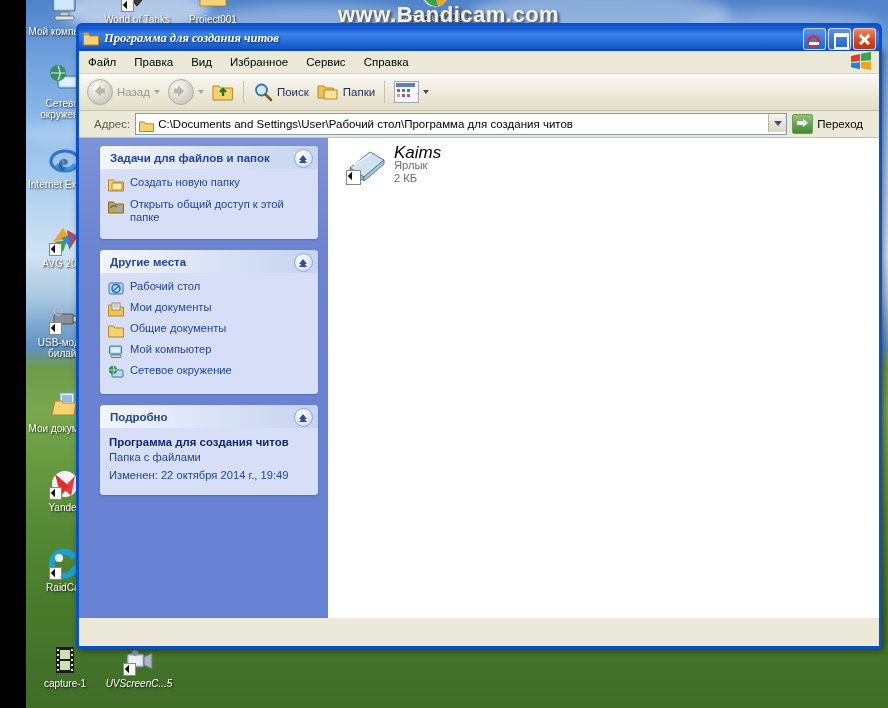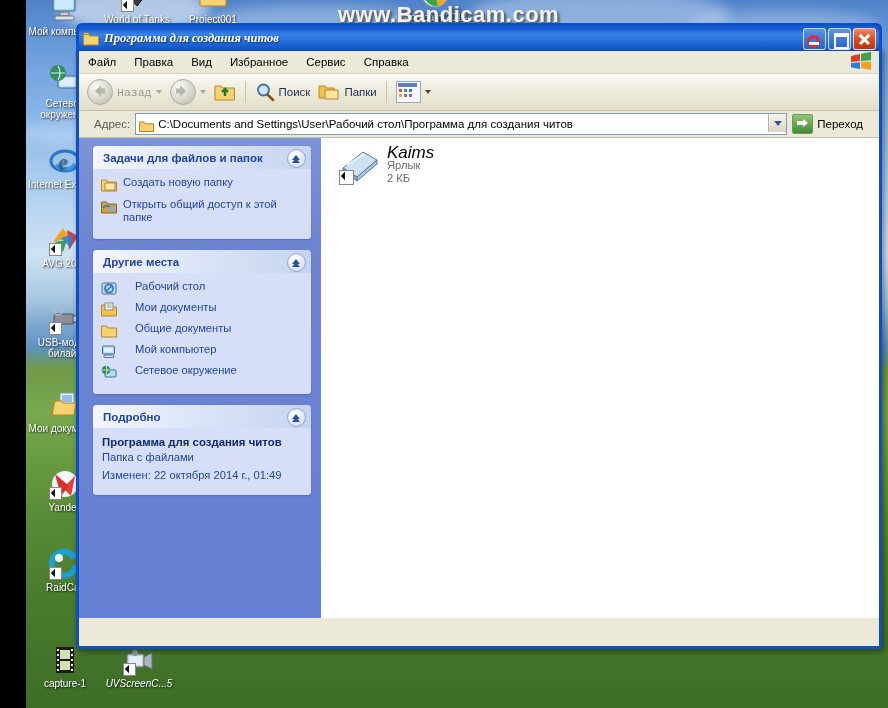--- a/index.html
+++ b/index.html
@@ -62,21 +62,21 @@
   #menubar{height:22px;background:#ece9d8;display:flex;align-items:center;position:relative;
      border-bottom:1px solid #d6d2bd;}
   #menubar .mi{font-size:11.5px;color:#000;padding:2px 9px;cursor:default;}
   #winflag{position:absolute;right:5px;top:1px;width:26px;height:19px;}
 
   
   #toolbar{height:36px;background:linear-gradient(to bottom,#faf9f4,#ece9d8 55%,#e2dec9);
      display:flex;align-items:center;padding:0 4px;border-bottom:1px solid #c6c0a8;}
   .tbtn{display:flex;align-items:center;height:30px;padding:0 4px;border-radius:3px;cursor:default;}
   .tbtn .lbl{font-size:11.5px;margin-left:4px;color:#21305a;}
-  .tbtn.disabled .lbl{color:#9c9a8e;font-family:Liberation Mono, monospace;}
+  .tbtn.disabled .lbl{color:#9c9a8e;}
   .tsep{width:1px;height:22px;background:#c6c0a8;margin:0 5px;}
   .arrowdn{width:0;height:0;border-left:3.5px solid transparent;border-right:3.5px solid transparent;
      border-top:4px solid #4a4a43;margin-left:4px;}
   .arrowdn.dis{border-top-color:#a8a69a;}
   .circbtn{width:24px;height:24px;border-radius:50%;position:relative;
      background:radial-gradient(circle at 35% 30%,#fbfbf8,#cfcdbf 70%,#b4b2a4);border:1px solid #b0ae9f;}
 
   
   #addrbar{height:26px;background:#ece9d8;display:flex;align-items:center;padding:0 12px;
      border-bottom:1px solid #c6c0a8;}
@@ -94,37 +94,37 @@
   #gobtn .gicon{width:19px;height:18px;border:1px solid #6f9a58;border-radius:2px;
      background:linear-gradient(to bottom,#8fc57a,#3e8c2e);position:relative;}
   #gobtn .gicon:after{content:"";position:absolute;left:4px;top:6px;width:8px;height:4px;background:#fff;}
   #gobtn .gicon:before{content:"";position:absolute;left:10px;top:4px;width:0;height:0;
      border-top:4px solid transparent;border-bottom:4px solid transparent;border-left:5px solid #fff;}
   #gobtn .glbl{font-size:11.5px;margin-left:4px;color:#000;}
 
   
   #body{display:flex;height:480px;background:#fff;}
   #sidebar{width:238px;background:linear-gradient(to bottom,#7c93d8 0%,#6b83d0 25%,#6781d4 100%);
-     padding:8px 0 0 4px;overflow:hidden;}
+     padding:8px 0 0 11px;overflow:hidden;}
   .panel{margin:0 10px 11px 10px;border-radius:4px;overflow:hidden;background:#d6dff7;
      box-shadow:0 1px 2px rgba(0,0,0,.18);}
   .phead{height:23px;display:flex;align-items:center;position:relative;padding-left:10px;
      background:linear-gradient(to right,#f4f6fd 0%,#dfe7f8 40%,#c6d4f0 100%);}
   .phead .ptitle{font-size:11.5px;font-weight:bold;color:#21449e;}
   .chev{position:absolute;right:5px;top:3px;width:17px;height:17px;border-radius:50%;
      background:radial-gradient(circle at 35% 30%,#ffffff,#dde6f8 65%,#b9c8e8);border:1px solid #8fa6d8;}
   .chev:after{content:"";position:absolute;left:4px;top:5px;width:0;height:0;
      border-left:4.5px solid transparent;border-right:4.5px solid transparent;border-bottom:5px solid #2d4fa5;}
   .chev:before{content:"";position:absolute;left:4px;top:8px;width:0;height:0;
      border-left:4.5px solid transparent;border-right:4.5px solid transparent;border-bottom:5px solid #2d4fa5;}
   .pbody{background:#d6dff7;padding:7px 8px 9px 8px;}
   .plink{display:flex;align-items:flex-start;margin-bottom:6px;cursor:default;}
   .plink .ic{width:16px;height:15px;flex:0 0 16px;margin-right:6px;margin-top:1px;position:relative;}
   .plink .tx{font-size:11.2px;color:#21449e;line-height:13px;}
-  .pbody.places .plink{margin-bottom:5px;gap:12px;}
+  .pbody.places .plink{margin-bottom:5px;}
   .detail-title{font-size:11.4px;font-weight:bold;color:#10286e;line-height:13px;margin-bottom:2px;}
   .detail-sub{font-size:11.2px;color:#21449e;margin-bottom:6px;}
   .detail-mod{font-size:11.2px;color:#21449e;}
 
   
   #content{flex:1;background:#fff;position:relative;}
   .fileitem{position:absolute;left:16px;top:8px;display:flex;align-items:flex-start;}
   .fileitem .fgfx{width:44px;height:40px;position:relative;margin-right:6px;}
   .fileitem .fname{font-size:17px;color:#000;line-height:13px;font-style:italic;}
   .fileitem .fmeta{font-size:11.2px;color:#6b6b6b;line-height:13px;}
@@ -517,21 +517,21 @@
       </div>
 
       <div class="panel">
         <div class="phead">
           <span class="ptitle">Подробно</span>
           <span class="chev"></span>
         </div>
         <div class="pbody" style="padding:8px 9px 14px 9px;">
           <div class="detail-title">Программа для создания читов</div>
           <div class="detail-sub">Папка с файлами</div>
-          <div class="detail-mod">Изменен: 22 октября 2014 г., 01:49</div>
+          <div class="detail-mod">Изменен: 22 октября 2014 г., 19:49</div>
         </div>
       </div>
 
     </div>
 
     <div id="content">
       <div class="fileitem">
         <div class="fgfx">
           <svg width="44" height="40" viewBox="0 0 44 40">
             <path d="M6 22 L26 6 L40 14 L20 31 Z" fill="#cfe2f2" stroke="#5a7a96"></path>

